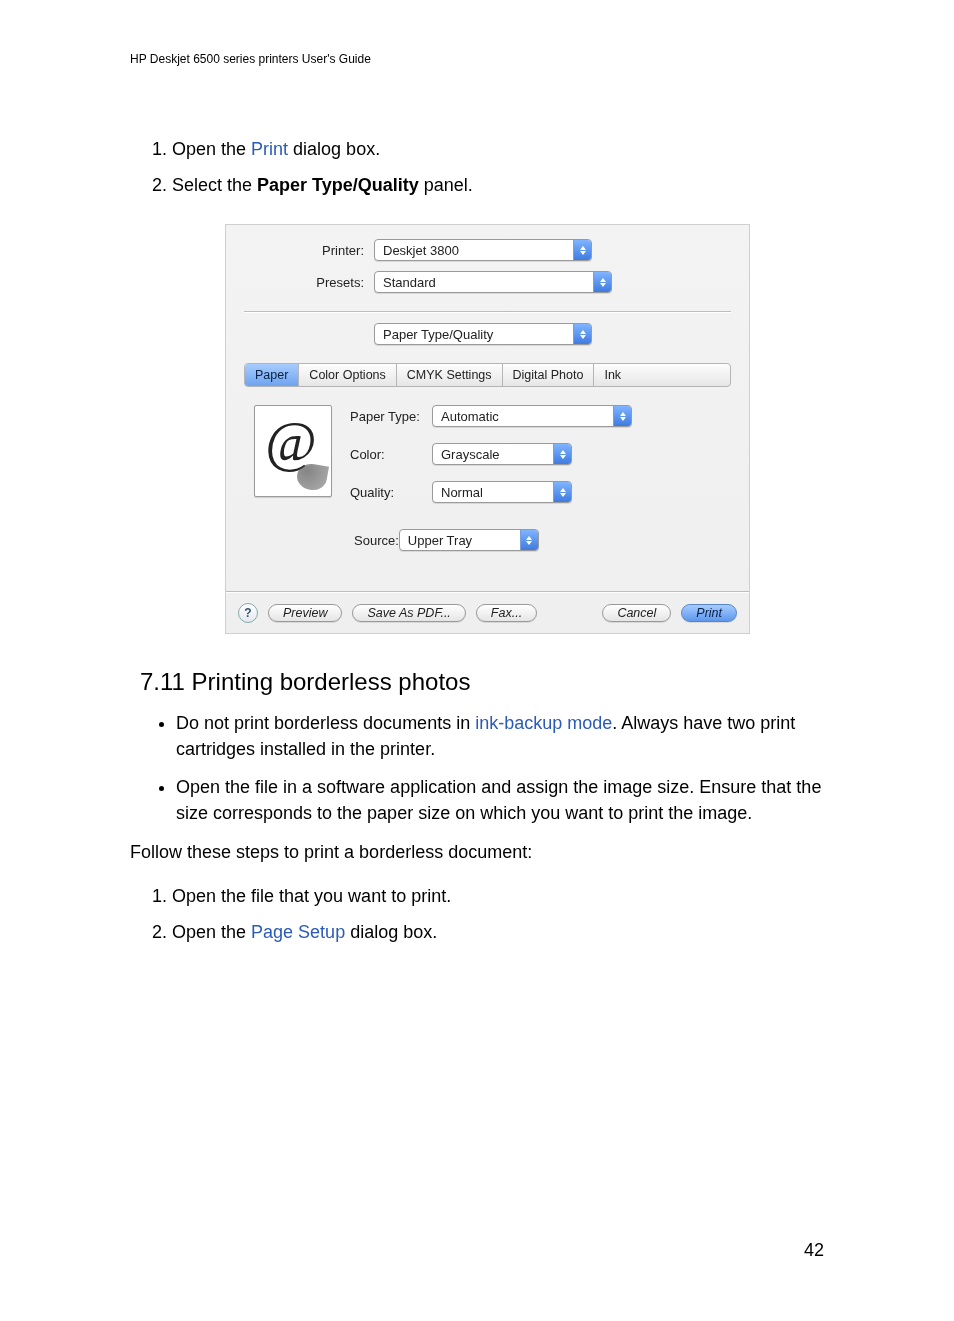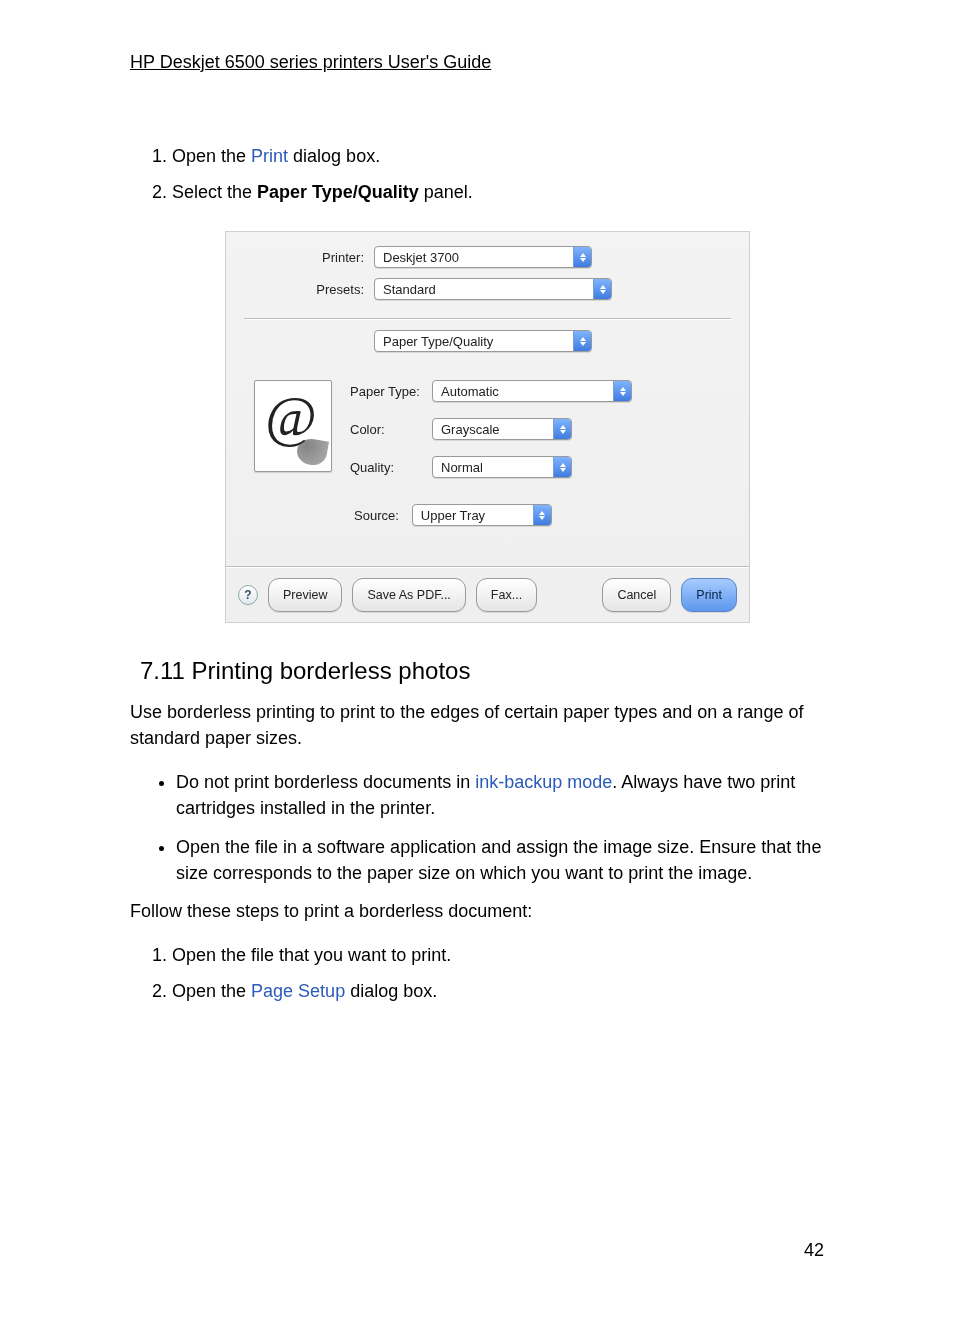--- a/index.html
+++ b/index.html
@@ -7,21 +7,21 @@
   body {
     width: 954px;
     height: 1321px;
     font-family: Arial, Helvetica, sans-serif;
     font-size: 18px;
     color: #000;
     position: relative;
     background: #fff;
   }
   .page { padding: 52px 130px 0 130px; }
-  .running-head { font-size: 18px; margin-bottom: 70px; text-decoration: underline; }
+  .running-head { font-size: 12px; margin-bottom: 70px; }
   ol.steps { padding-left: 42px; margin: 0 0 26px 0; }
   ol.steps li { margin-bottom: 10px; line-height: 1.45; }
   a.doclink { color: #2b5bb8; text-decoration: none; }
   .bold { font-weight: bold; }
 
   
   .shot {
     width: 525px;
     margin: 10px 0 28px 95px;
     border: 1px solid #cfcfcf;
@@ -75,34 +75,35 @@
     width: 78px; height: 92px; border: 1px solid #9a9a9a; background: #fff;
     border-radius: 2px; position: relative;
     box-shadow: 0 1px 1px rgba(0,0,0,.15);
   }
   .thumb .at { font-family: Georgia, 'Times New Roman', serif; font-style: italic; font-size: 56px; position: absolute; top: 4px; left: 10px; }
   .thumb .leaf { position: absolute; right: 4px; bottom: 6px; width: 30px; height: 26px; background: radial-gradient(circle at 30% 30%, #333, #777); border-radius: 50% 0 50% 50%; transform: rotate(10deg); opacity: .6; }
   .fields { flex: 1; }
   .frow { display: flex; align-items: center; margin-bottom: 16px; }
   .frow .flab { width: 82px; }
   .srcrow { display: flex; align-items: center; margin: 0 0 24px 128px; }
-  .srcrow .flab { margin-right: 13px; }
+  .srcrow .flab { margin-right: 0; }
 
   .dlg-bottom-sep { height: 1px; border-top: 1px solid #bdbdbd; border-bottom: 1px solid #fff; margin-top: 40px; }
   .dlg-bottom { display: flex; align-items: center; padding: 10px 12px; gap: 10px; }
   .help {
     width: 20px; height: 20px; border: 1px solid #8aa; border-radius: 50%;
     display: flex; align-items: center; justify-content: center;
     background: linear-gradient(#fff, #e2e8ee); color: #356; font-size: 12px; font-weight: bold;
   }
   .btn {
-    height: 34px; padding: 0 14px; border: 1px solid #9a9a9a; border-radius: 11px;
+    height: 18px; padding: 0 14px; border: 1px solid #9a9a9a; border-radius: 11px;
     background: linear-gradient(#ffffff, #e5e5e5);
     display: flex; align-items: center; font-size: 12.5px;
     box-shadow: 0 1px 0 #d8d8d8;
+    font-style: italic;
   }
   .btn.primary { background: linear-gradient(#a7ccff, #5d97ec); border-color: #5a86c9; color: #092148; }
   .dlg-bottom .spacer { flex: 1; }
 
   
   h2.sect { font-size: 24px; font-weight: normal; margin: 34px 0 14px 10px; }
   p.body { margin: 0 0 18px 0; line-height: 1.45; }
   h3.sub { font-size: 21px; font-weight: normal; margin: 28px 0 10px 0; }
   ul.bullets { padding-left: 46px; margin: 0; }
   ul.bullets li { margin-bottom: 12px; line-height: 1.45; }
@@ -123,21 +124,21 @@
     <li>
       <span>Select the </span><span class="bold">Paper Type/Quality</span><span> panel.</span>
     </li>
   </ol>
 
   <div class="shot">
     <div class="dlg-top">
       <div class="dlg-row">
         <div class="lab">Printer:</div>
         <div class="popup" style="width:218px">
-          <span class="txt">Deskjet 3700</span>
+          <span class="txt">Deskjet 3800</span>
           <span class="arrows">
               <span class="arr-up"></span>
               <span class="arr-dn"></span>
             </span>
         </div>
       </div>
       <div class="dlg-row">
         <div class="lab">Presets:</div>
         <div class="popup" style="width:238px">
           <span class="txt">Standard</span>
@@ -155,20 +156,27 @@
         <div class="popup" style="width:218px">
           <span class="txt">Paper Type/Quality</span>
           <span class="arrows">
               <span class="arr-up"></span>
               <span class="arr-dn"></span>
             </span>
         </div>
       </div>
     </div>
 
+    <div class="tabsrow">
+      <div class="tab active">Paper</div>
+      <div class="tab">Color Options</div>
+      <div class="tab">CMYK Settings</div>
+      <div class="tab">Digital Photo</div>
+      <div class="tab">Ink</div>
+    </div>
 
     <div class="panebody">
       <div class="thumb">
         <div class="at">@</div>
         <div class="leaf"></div>
       </div>
       <div class="fields">
         <div class="frow">
           <div class="flab">Paper Type:</div>
           <div class="popup" style="width:200px">
@@ -220,21 +228,20 @@
       <div class="btn">Save As PDF...</div>
       <div class="btn">Fax...</div>
       <div class="spacer"></div>
       <div class="btn">Cancel</div>
       <div class="btn primary">Print</div>
     </div>
   </div>
 
 
   <h2 class="sect">7.11  Printing borderless photos</h2>
-  <p class="body">Use borderless printing to print to the edges of certain paper types and on a range of standard paper sizes.</p>
 
   <ul class="bullets">
     <li>
       <span>Do not print borderless documents in </span><a class="doclink" href="#">ink-backup mode</a><span>. Always have two print cartridges installed in the printer.</span>
     </li>
     <li>Open the file in a software application and assign the image size. Ensure that the size corresponds to the paper size on which you want to print the image.</li>
   </ul>
 
   <p class="body">Follow these steps to print a borderless document:</p>
   <ol class="steps">

